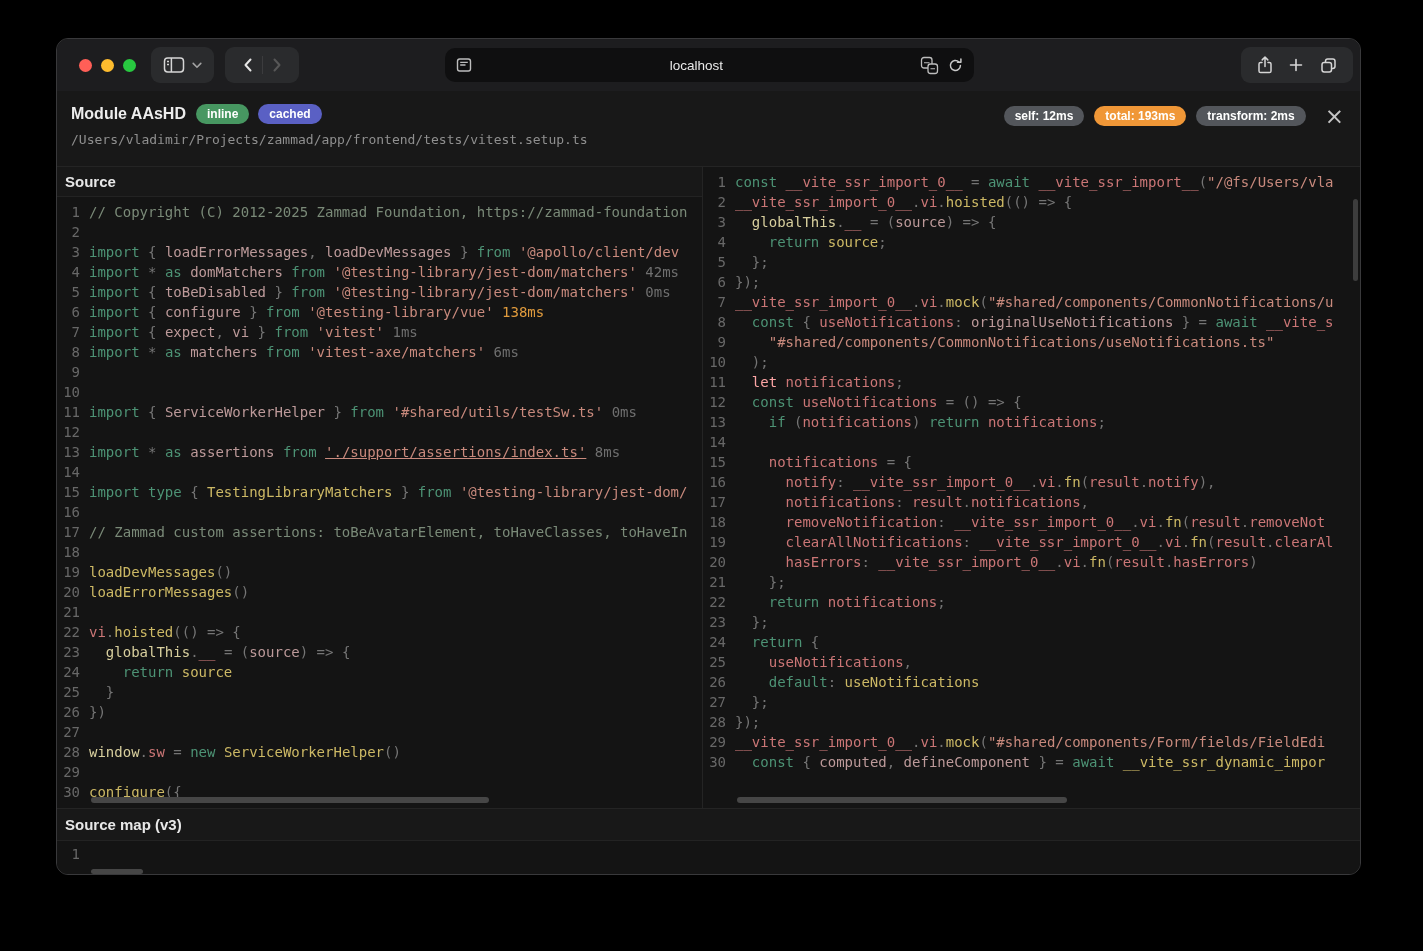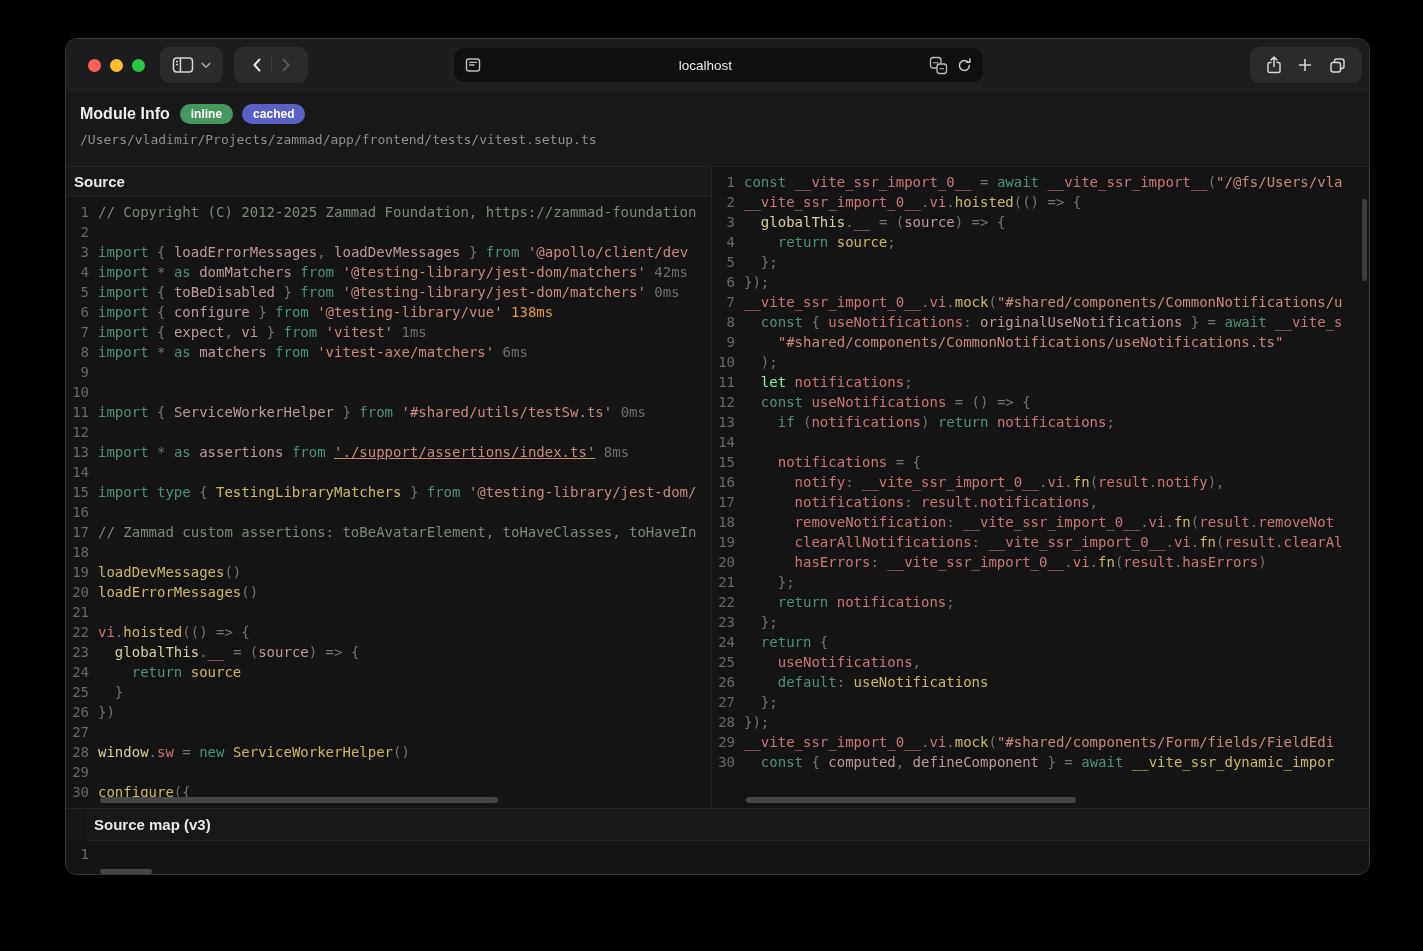--- a/index.html
+++ b/index.html
@@ -1,18 +1,18 @@
 <!DOCTYPE html>
 <html><head>
 <meta charset="utf-8">
 <style>
   * { margin:0; padding:0; box-sizing:border-box; }
   html,body { width:1423px; height:951px; background:#000; font-family:"Liberation Sans",sans-serif; overflow:hidden; }
 
-  .window { position:absolute; left:65px; top:38px; width:1305px; height:837px;
+  .window { position:absolute; left:56px; top:38px; width:1305px; height:837px;
             background:#161616; border-radius:12px; overflow:hidden; border:1px solid #39393b; }
 
   
   .toolbar { position:relative; height:52px; background:#1d1d1f; }
   .tl { position:absolute; left:22px; top:20px; display:flex; gap:9px; }
   .tl span { width:13px; height:13px; border-radius:50%; display:block; }
   .tb-pill { position:absolute; top:8px; height:36px; background:#2a2b2d; border-radius:9px;
              display:flex; align-items:center; justify-content:center; }
   .pill-sidebar { left:94px; width:63px; gap:7px; }
   .pill-nav { left:168px; width:74px; }
@@ -43,21 +43,21 @@
   .code-line { height:20px; line-height:20px; display:flex; white-space:pre; }
   .ln { width:32px; min-width:32px; text-align:right; color:#686868; padding-right:9px; }
   .lc { white-space:pre; color:#d4cfbf; }
   .hthumb { position:absolute; bottom:5px; left:34px; height:6px; border-radius:3px; background:#464646; }
   .hthumb-src { width:398px; }
   .hthumb-tr { width:330px; }
   .vthumb { position:absolute; top:32px; right:2px; width:5px; height:82px; border-radius:3px; background:#3d3d3d; }
 
   
   .smap-header { height:32px; background:#181818; display:flex; align-items:center; padding:0 8px;
-                 font-size:15px; font-weight:bold; color:#e8e8e8; border-bottom:1px solid #232323;margin-left:20px; }
+                 font-size:15px; font-weight:bold; color:#e8e8e8; border-bottom:1px solid #232323; }
   .smap-line { height:26px; background:#141414; display:flex; align-items:center;
                font-family:"DejaVu Sans Mono",monospace; font-size:14px; overflow:hidden; }
   .smap-line .mappings { color:#8d8d8d; white-space:pre; overflow:hidden; }
   .smap-foot { position:relative; height:9px; background:#141414; }
   .smap-foot .thumb { position:absolute; left:34px; bottom:2px; width:52px; height:5px; border-radius:3px; background:#464646; }
 
   svg { display:block; }
 </style>
 </head>
 <body>
@@ -142,27 +142,35 @@
         <svg width="19" height="19" viewBox="0 0 19 19">
           <rect x="6.5" y="3" width="9.5" height="9.5" rx="2.2" fill="none" stroke="#d6d6d6" stroke-width="1.5"></rect>
           <rect x="3" y="6.5" width="9.5" height="9.5" rx="2.2" fill="#2a2b2d" stroke="#d6d6d6" stroke-width="1.5"></rect>
         </svg>
       </span>
     </div>
   </div>
 
   <div class="mod-header">
     <div class="mh-row">
-      <span class="mh-title">Module Info</span>
+      <span class="mh-title">Module AAsHD</span>
       <span style="display:flex;gap:9px;text-align:right;">
           <span class="badge" style="background: rgb(71, 151, 97);">inline</span>
           <span class="badge" style="background: rgb(90, 96, 196);">cached</span>
         </span>
     </div>
     <div class="mh-path">/Users/vladimir/Projects/zammad/app/frontend/tests/vitest.setup.ts</div>
+    <div class="mh-right">
+      <span style="display:flex;gap:10px;">
+          <span class="badge" style="background: rgb(83, 86, 91);">self: 12ms</span>
+          <span class="badge" style="background: rgb(240, 151, 55);">total: 193ms</span>
+          <span class="badge" style="background: rgb(83, 86, 91);">transform: 2ms</span>
+        </span>
+      <button class="close-btn">×</button>
+    </div>
   </div>
 
   <div class="panes">
     <section class="pane pane-src">
       <div class="pane-header">Source</div>
       <div class="code">
           <div class="code-line"><span class="ln">1</span><span class="lc"><span style="color: rgb(122, 138, 120);">// Copyright (C) 2012-2025 Zammad Foundation, https://zammad-foundation</span></span></div>
           <div class="code-line"><span class="ln">2</span><span class="lc"></span></div>
           <div class="code-line"><span class="ln">3</span><span class="lc"><span style="color: rgb(77, 147, 117);">import</span><span style="color: rgb(117, 117, 117);"> { </span><span style="color: rgb(189, 154, 154);">loadErrorMessages</span><span style="color: rgb(117, 117, 117);">, </span><span style="color: rgb(189, 154, 154);">loadDevMessages</span><span style="color: rgb(117, 117, 117);"> } </span><span style="color: rgb(77, 147, 117);">from</span><span style="color: rgb(201, 138, 125);"> '@apollo/client/dev</span></span></div>
           <div class="code-line"><span class="ln">4</span><span class="lc"><span style="color: rgb(77, 147, 117);">import</span><span style="color: rgb(117, 117, 117);"> * </span><span style="color: rgb(77, 147, 117);">as</span><span style="color: rgb(189, 154, 154);"> domMatchers </span><span style="color: rgb(77, 147, 117);">from</span><span style="color: rgb(201, 138, 125);"> '@testing-library/jest-dom/matchers'</span><span style="color: rgb(111, 111, 111);"> 42ms</span></span></div>
@@ -200,21 +208,21 @@
           <div class="code-line"><span class="ln">1</span><span class="lc"><span style="color: rgb(77, 147, 117);">const</span><span style="color: rgb(203, 118, 118);"> __vite_ssr_import_0__</span><span style="color: rgb(117, 117, 117);"> = </span><span style="color: rgb(77, 147, 117);">await</span><span style="color: rgb(203, 118, 118);"> __vite_ssr_import__</span><span style="color: rgb(117, 117, 117);">(</span><span style="color: rgb(201, 138, 125);">"/@fs/Users/vla</span></span></div>
           <div class="code-line"><span class="ln">2</span><span class="lc"><span style="color: rgb(203, 118, 118);">__vite_ssr_import_0__</span><span style="color: rgb(117, 117, 117);">.</span><span style="color: rgb(203, 118, 118);">vi</span><span style="color: rgb(117, 117, 117);">.</span><span style="color: rgb(205, 185, 101);">hoisted</span><span style="color: rgb(117, 117, 117);">(() =&gt; {</span></span></div>
           <div class="code-line"><span class="ln">3</span><span class="lc"><span style="color: rgb(216, 207, 158);">  globalThis</span><span style="color: rgb(117, 117, 117);">.</span><span style="color: rgb(203, 118, 118);">__</span><span style="color: rgb(117, 117, 117);"> = (</span><span style="color: rgb(189, 154, 154);">source</span><span style="color: rgb(117, 117, 117);">) =&gt; {</span></span></div>
           <div class="code-line"><span class="ln">4</span><span class="lc"><span style="color: rgb(77, 147, 117);">    return</span><span style="color: rgb(205, 185, 101);"> source</span><span style="color: rgb(117, 117, 117);">;</span></span></div>
           <div class="code-line"><span class="ln">5</span><span class="lc"><span style="color: rgb(117, 117, 117);">  };</span></span></div>
           <div class="code-line"><span class="ln">6</span><span class="lc"><span style="color: rgb(117, 117, 117);">});</span></span></div>
           <div class="code-line"><span class="ln">7</span><span class="lc"><span style="color: rgb(203, 118, 118);">__vite_ssr_import_0__</span><span style="color: rgb(117, 117, 117);">.</span><span style="color: rgb(203, 118, 118);">vi</span><span style="color: rgb(117, 117, 117);">.</span><span style="color: rgb(205, 185, 101);">mock</span><span style="color: rgb(117, 117, 117);">(</span><span style="color: rgb(201, 138, 125);">"#shared/components/CommonNotifications/u</span></span></div>
           <div class="code-line"><span class="ln">8</span><span class="lc"><span style="color: rgb(77, 147, 117);">  const</span><span style="color: rgb(117, 117, 117);"> { </span><span style="color: rgb(203, 118, 118);">useNotifications</span><span style="color: rgb(117, 117, 117);">: </span><span style="color: rgb(189, 154, 154);">originalUseNotifications</span><span style="color: rgb(117, 117, 117);"> } = </span><span style="color: rgb(77, 147, 117);">await</span><span style="color: rgb(203, 118, 118);"> __vite_s</span></span></div>
           <div class="code-line"><span class="ln">9</span><span class="lc"><span style="color: rgb(201, 138, 125);">    "#shared/components/CommonNotifications/useNotifications.ts"</span></span></div>
           <div class="code-line"><span class="ln">10</span><span class="lc"><span style="color: rgb(117, 117, 117);">  );</span></span></div>
-          <div class="code-line"><span class="ln">11</span><span class="lc"><span style="color: #86efac;">  let</span><span style="color: rgb(203, 118, 118);"> notifications</span><span style="color: rgb(117, 117, 117);">;</span></span></div>
+          <div class="code-line"><span class="ln">11</span><span class="lc"><span style="color: #fca5a5;">  let</span><span style="color: rgb(203, 118, 118);"> notifications</span><span style="color: rgb(117, 117, 117);">;</span></span></div>
           <div class="code-line"><span class="ln">12</span><span class="lc"><span style="color: rgb(77, 147, 117);">  const</span><span style="color: rgb(203, 118, 118);"> useNotifications</span><span style="color: rgb(117, 117, 117);"> = () =&gt; {</span></span></div>
           <div class="code-line"><span class="ln">13</span><span class="lc"><span style="color: rgb(77, 147, 117);">    if</span><span style="color: rgb(117, 117, 117);"> (</span><span style="color: rgb(203, 118, 118);">notifications</span><span style="color: rgb(117, 117, 117);">) </span><span style="color: rgb(77, 147, 117);">return</span><span style="color: rgb(203, 118, 118);"> notifications</span><span style="color: rgb(117, 117, 117);">;</span></span></div>
           <div class="code-line"><span class="ln">14</span></div>
           <div class="code-line"><span class="ln">15</span><span class="lc"><span style="color: rgb(203, 118, 118);">    notifications</span><span style="color: rgb(117, 117, 117);"> = {</span></span></div>
           <div class="code-line"><span class="ln">16</span><span class="lc"><span style="color: rgb(203, 118, 118);">      notify</span><span style="color: rgb(117, 117, 117);">: </span><span style="color: rgb(203, 118, 118);">__vite_ssr_import_0__</span><span style="color: rgb(117, 117, 117);">.</span><span style="color: rgb(203, 118, 118);">vi</span><span style="color: rgb(117, 117, 117);">.</span><span style="color: rgb(205, 185, 101);">fn</span><span style="color: rgb(117, 117, 117);">(</span><span style="color: rgb(203, 118, 118);">result</span><span style="color: rgb(117, 117, 117);">.</span><span style="color: rgb(203, 118, 118);">notify</span><span style="color: rgb(117, 117, 117);">),</span></span></div>
           <div class="code-line"><span class="ln">17</span><span class="lc"><span style="color: rgb(203, 118, 118);">      notifications</span><span style="color: rgb(117, 117, 117);">: </span><span style="color: rgb(203, 118, 118);">result</span><span style="color: rgb(117, 117, 117);">.</span><span style="color: rgb(203, 118, 118);">notifications</span><span style="color: rgb(117, 117, 117);">,</span></span></div>
           <div class="code-line"><span class="ln">18</span><span class="lc"><span style="color: rgb(203, 118, 118);">      removeNotification</span><span style="color: rgb(117, 117, 117);">: </span><span style="color: rgb(203, 118, 118);">__vite_ssr_import_0__</span><span style="color: rgb(117, 117, 117);">.</span><span style="color: rgb(203, 118, 118);">vi</span><span style="color: rgb(117, 117, 117);">.</span><span style="color: rgb(205, 185, 101);">fn</span><span style="color: rgb(117, 117, 117);">(</span><span style="color: rgb(203, 118, 118);">result</span><span style="color: rgb(117, 117, 117);">.</span><span style="color: rgb(203, 118, 118);">removeNot</span></span></div>
           <div class="code-line"><span class="ln">19</span><span class="lc"><span style="color: rgb(203, 118, 118);">      clearAllNotifications</span><span style="color: rgb(117, 117, 117);">: </span><span style="color: rgb(203, 118, 118);">__vite_ssr_import_0__</span><span style="color: rgb(117, 117, 117);">.</span><span style="color: rgb(203, 118, 118);">vi</span><span style="color: rgb(117, 117, 117);">.</span><span style="color: rgb(205, 185, 101);">fn</span><span style="color: rgb(117, 117, 117);">(</span><span style="color: rgb(203, 118, 118);">result</span><span style="color: rgb(117, 117, 117);">.</span><span style="color: rgb(203, 118, 118);">clearAl</span></span></div>
           <div class="code-line"><span class="ln">20</span><span class="lc"><span style="color: rgb(203, 118, 118);">      hasErrors</span><span style="color: rgb(117, 117, 117);">: </span><span style="color: rgb(203, 118, 118);">__vite_ssr_import_0__</span><span style="color: rgb(117, 117, 117);">.</span><span style="color: rgb(203, 118, 118);">vi</span><span style="color: rgb(117, 117, 117);">.</span><span style="color: rgb(205, 185, 101);">fn</span><span style="color: rgb(117, 117, 117);">(</span><span style="color: rgb(203, 118, 118);">result</span><span style="color: rgb(117, 117, 117);">.</span><span style="color: rgb(203, 118, 118);">hasErrors</span><span style="color: rgb(117, 117, 117);">)</span></span></div>
           <div class="code-line"><span class="ln">21</span><span class="lc"><span style="color: rgb(117, 117, 117);">    };</span></span></div>

